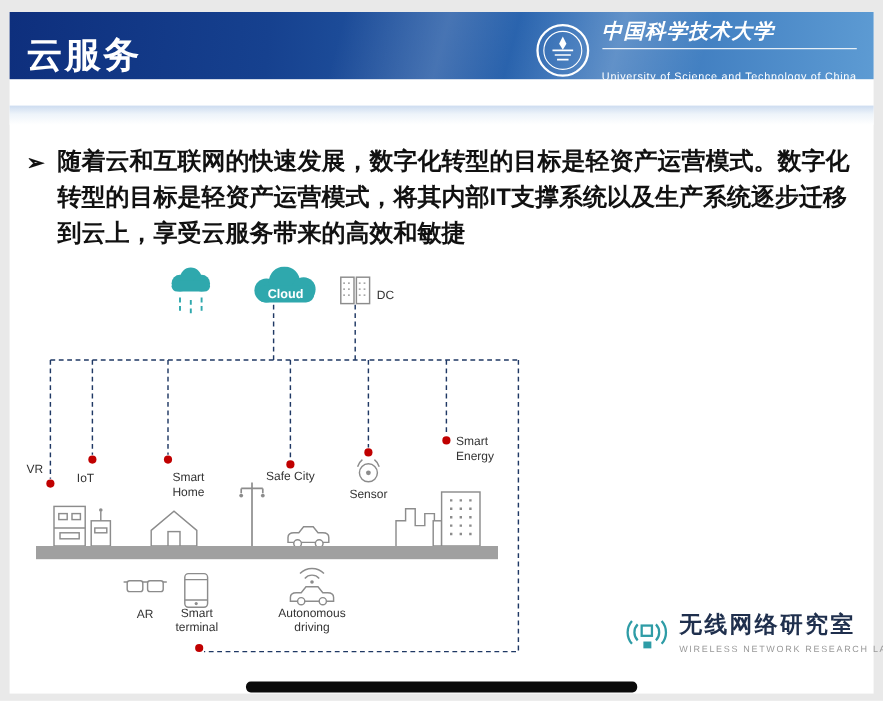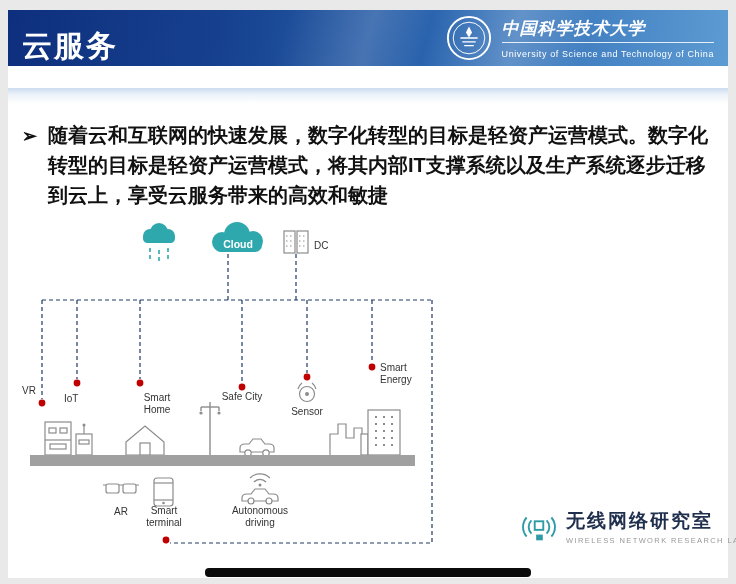--- a/index.html
+++ b/index.html
@@ -12,21 +12,21 @@
   .banner{position:absolute;left:0;top:0;width:100%;height:56px;
     background:
       linear-gradient(105deg, rgba(255,255,255,0) 38%, rgba(255,255,255,.16) 50%,
         rgba(255,255,255,0) 58%, rgba(255,255,255,.22) 70%, rgba(255,255,255,0) 80%),
       linear-gradient(95deg,#0e2f7d 0%,#16418f 30%,#2f6cb5 65%,#5d9bd3 100%);}
   .title{position:absolute;left:14px;top:16px;margin:0;font-size:30px;font-weight:bold;
     color:#fff;letter-spacing:2px;}
   .univ{position:absolute;right:14px;top:5px;display:flex;align-items:center;gap:10px;}
   .univ-zh{font-size:17px;color:#fff;font-weight:bold;font-style:italic;
     font-family:Liberation Mono, monospace;letter-spacing:1px;white-space:nowrap;}
-  .univ-en{font-size:9px;color:#fff;letter-spacing:.6px;margin-top:2px;padding-top:6px;
+  .univ-en{font-size:9px;color:#fff;letter-spacing:.6px;margin-top:2px;padding-top:18px;
     border-top:1px solid rgba(255,255,255,.85);white-space:nowrap;}
   .banner-fade{position:absolute;left:0;top:78px;width:100%;height:16px;
     background:linear-gradient(180deg,#cddcf0 0%,#eef4fa 45%,#ffffff 100%);}
 
   
   .para{position:absolute;left:14px;top:110px;width:700px;font-size:20px;
     line-height:30px;color:#111;font-weight:600;}
   .bullet{position:absolute;left:0;top:1px;font-size:18px;color:#111;}
   .ptext{display:block;margin-left:26px;}
 

